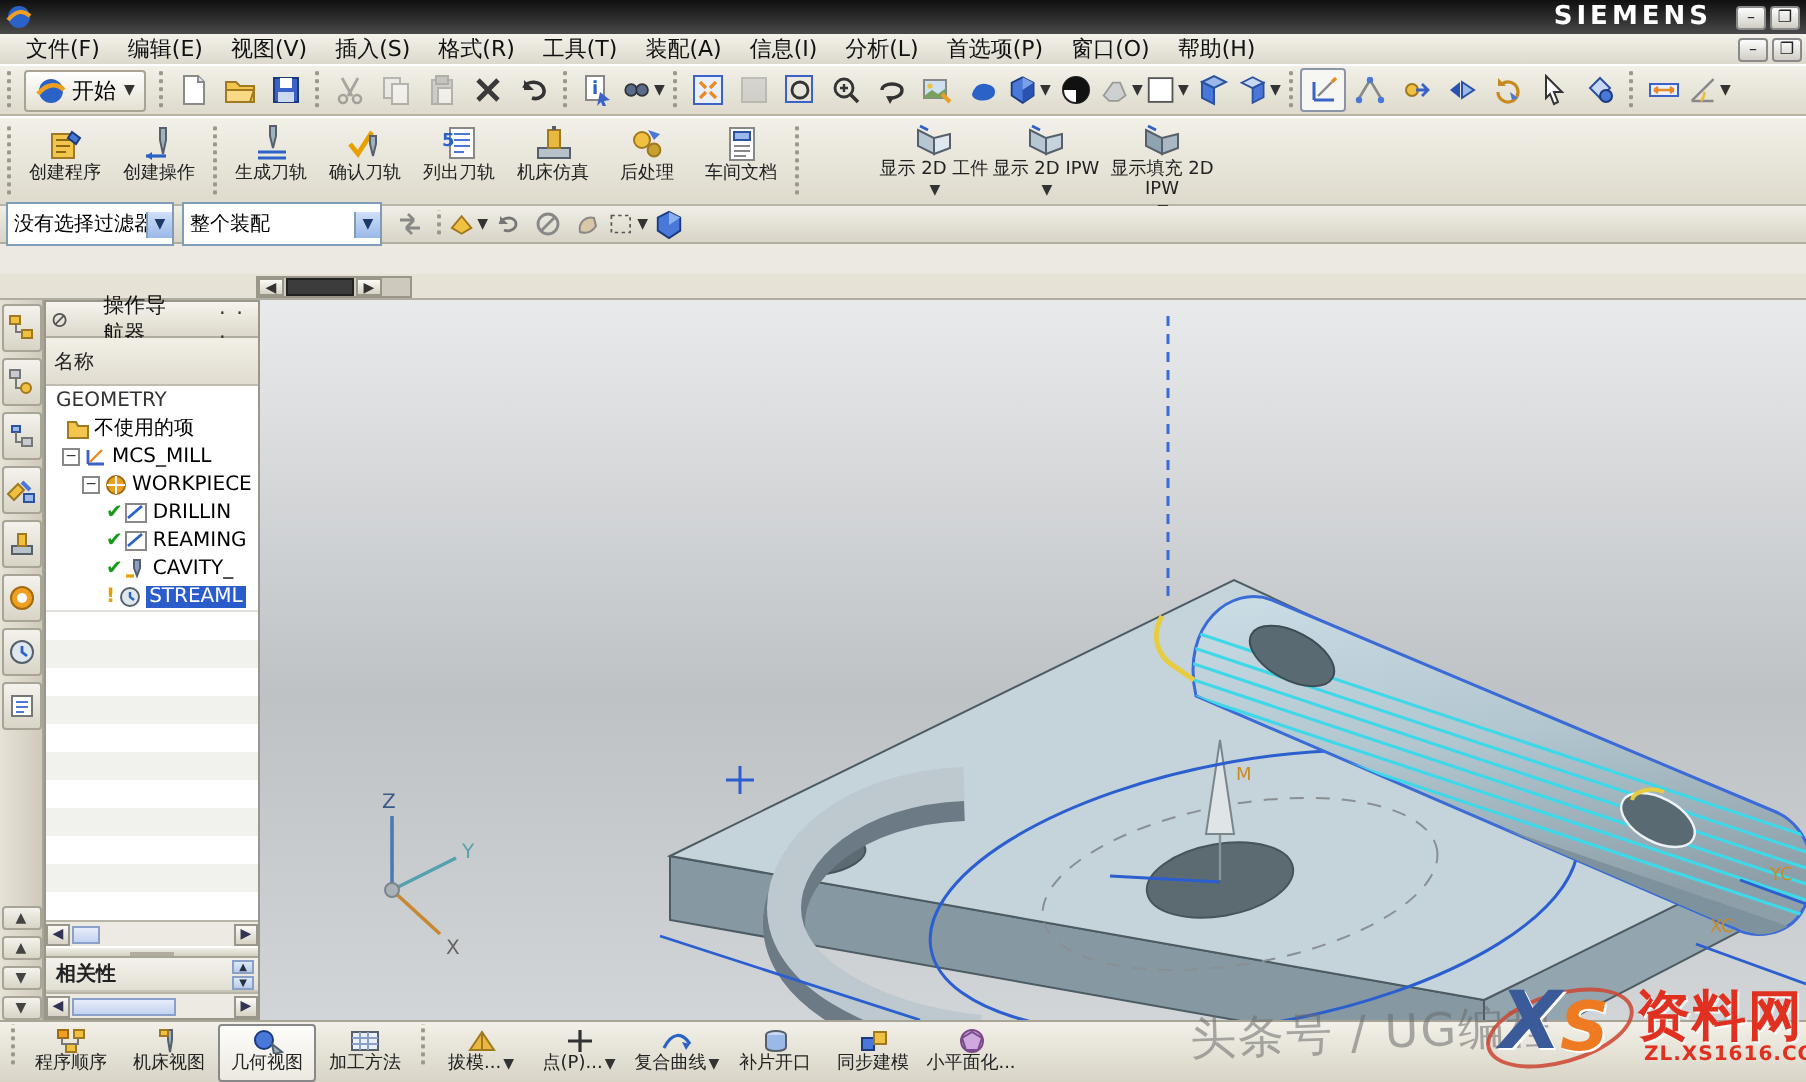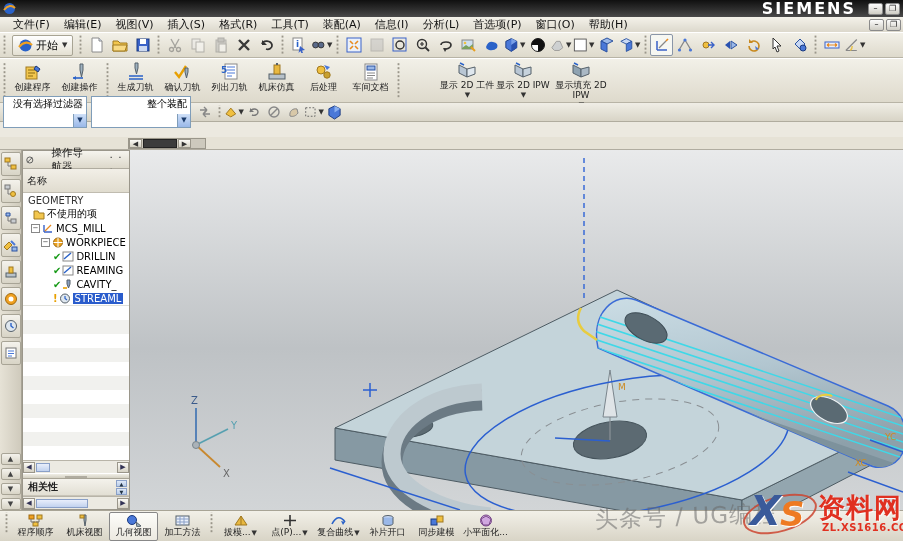--- a/index.html
+++ b/index.html
@@ -5,21 +5,21 @@
   * { box-sizing: border-box; margin: 0; padding: 0; }
   html,body { width:903px; height:541px; overflow:hidden; }
   body { font-family:"DejaVu Sans", sans-serif; font-size:11px; background:#d4d0c8; }
   #app { position:relative; width:903px; height:541px; background:#ece9e0; overflow:hidden; }
 
   
   #titlebar { position:absolute; left:0; top:0; width:903px; height:17px;
     background:linear-gradient(180deg,#101010 0%,#2e2e2e 55%,#4a4a4a 100%);
     display:flex; align-items:center; color:#fff; padding:0 3px; }
   #titlebar .ttl { font-weight:bold; font-size:11px; margin-left:4px; white-space:nowrap; letter-spacing:1px;}
-  #titlebar .brand { margin-left:auto; font-weight:bold; letter-spacing:2px; font-size:16px; margin-right:10px;}
+  #titlebar .brand { margin-left:auto; font-weight:bold; letter-spacing:2px; font-size:13px; margin-right:10px;}
   .winbtn { width:15px; height:12px; background:linear-gradient(180deg,#fdfdfd,#cfcdc4); border:1px solid #8a8a8a;
     font-size:8px; line-height:10px; text-align:center; color:#222; margin-left:2px; border-radius:2px;}
   
   #menubar { position:absolute; left:0; top:17px; width:903px; height:15px;
     background:linear-gradient(180deg,#f4f2ea,#dcd8cc); display:flex; align-items:center; padding-left:6px; }
   #menubar .m { padding:0 7px; color:#111; white-space:nowrap; }
   #menubar .mwin { margin-left:auto; display:flex; margin-right:2px;}
   
   .tbrow { position:absolute; left:0; width:903px; background:linear-gradient(180deg,#f2f0e8,#dedacc);
     display:flex; align-items:center; border-top:1px solid #fff; border-bottom:1px solid #b8b4a6;}
@@ -32,21 +32,21 @@
   .dd { font-size:7px; color:#333; margin-left:1px; }
   #startbtn { display:flex; align-items:center; gap:3px; padding:1px 5px; margin:0 3px;
     border:1px solid #a8a494; border-radius:2px; background:linear-gradient(180deg,#fff,#e4e0d2); height:21px; font-size:11px;}
   .bigbtn { width:47px; height:42px; display:flex; flex-direction:column; align-items:center; justify-content:flex-start;
     font-size:9px; line-height:10px; text-align:center; color:#222; padding-top:2px;}
   .bigbtn svg { flex:0 0 auto; }
   
   #selbar { position:absolute; left:0; top:103px; width:903px; height:19px;
     background:linear-gradient(180deg,#f0eee6,#d8d4c6); display:flex; align-items:center; padding-left:3px;
     border-bottom:1px solid #b0ac9e;}
-  .combo { height:32px; background:#fff; border:1px solid #7f9db9; display:flex; align-items:flex-end; font-size:10px; margin-right:4px;flex-direction:column;}
+  .combo { height:22px; background:#fff; border:1px solid #7f9db9; display:flex; align-items:center; font-size:10px; margin-right:4px;}
   .combo .val { padding:0 3px; white-space:nowrap; overflow:hidden; flex:1;}
   .combo .arr { width:13px; height:13px; background:linear-gradient(180deg,#cfe0f8,#9ab8e8); border-left:1px solid #7f9db9;
     font-size:7px; text-align:center; line-height:13px; color:#1a3a6a;}
   .selico { width:20px; height:17px; display:flex; align-items:center; justify-content:center;}
   
   #statusbar { position:absolute; left:0; top:122px; width:903px; height:15px;
     background:linear-gradient(180deg,#f0eee6,#dedacc); border-bottom:1px solid #9a968a;
     display:flex; align-items:center; padding-left:4px; font-size:11px; color:#1a1a1a; font-weight:bold;}
   #scrollstrip { position:absolute; left:0; top:137px; width:903px; height:13px; background:#e6e2d6; border-bottom:1px solid #b0aca0;}
   #hscroll { position:absolute; left:128px; top:1px; width:78px; height:11px; background:#cdc9bd; border:1px solid #9a968a; display:flex;}

